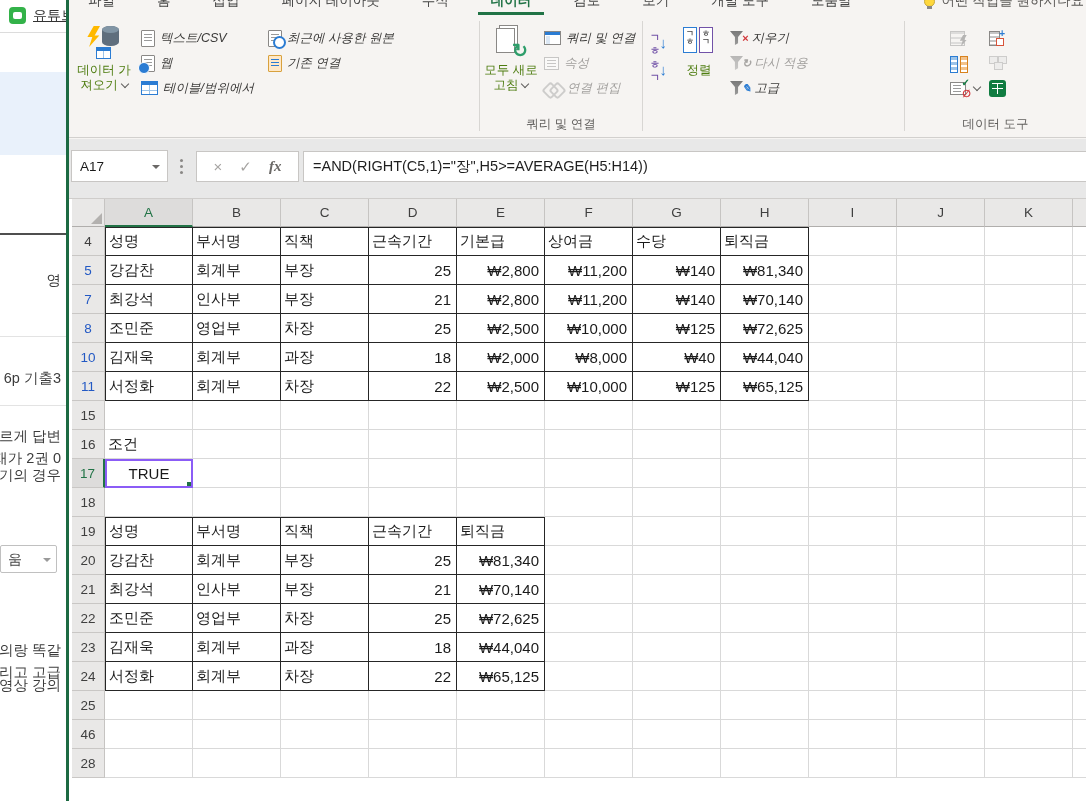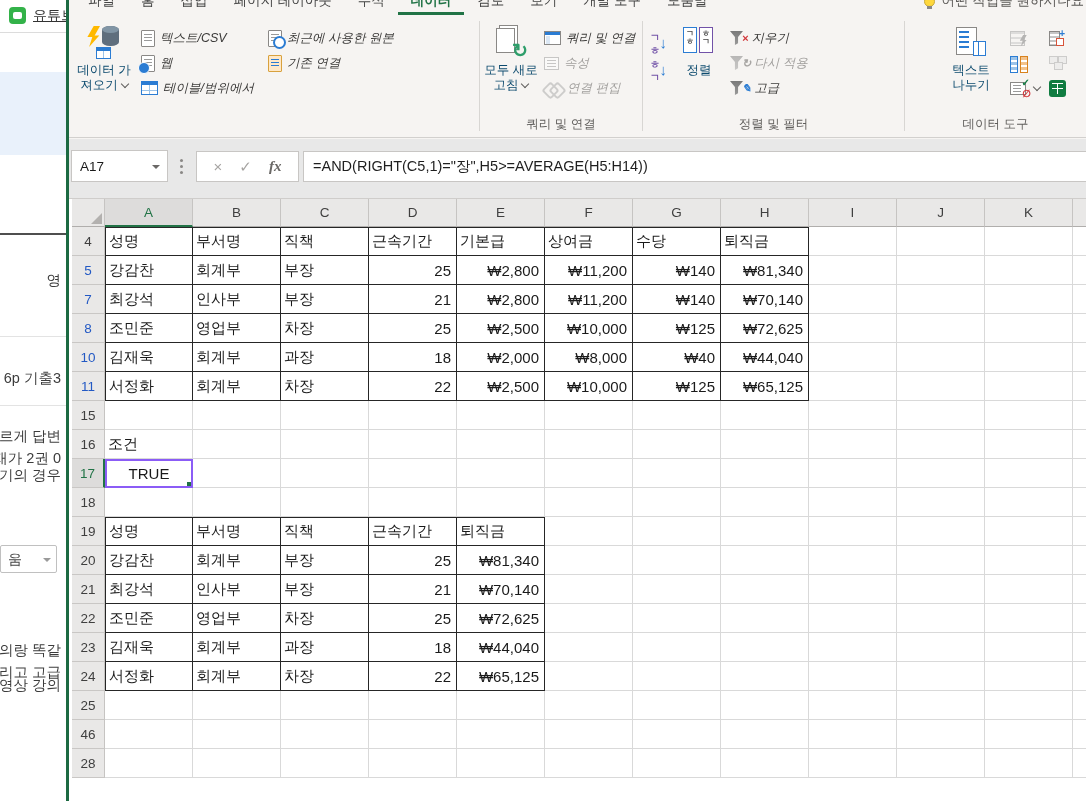--- a/index.html
+++ b/index.html
@@ -20,36 +20,36 @@
   .sdrop{position:absolute;left:0;top:545px;width:57px;height:28px;border:1px solid #c0c0c0;border-radius:2px;background:#fff;}
   .sdrop .val{position:absolute;left:7px;top:5px;font-size:14px;color:#444;}
   .sdrop .car{position:absolute;right:5px;top:12px;width:0;height:0;border:4px solid transparent;border-top-color:#9a9a9a;}
 
   
   .winedge{position:absolute;left:66px;top:0;width:3px;height:100%;background:#1c6a42;}
   .excel{position:absolute;left:69px;top:0;width:1017px;height:801px;background:#f6f4f2;overflow:hidden;}
 
   
   .tabs{position:absolute;left:0;top:0;right:0;height:15px;overflow:hidden;display:flex;align-items:flex-start;background:#f6f4f2;padding-left:6px;}
-  .tabstrip{display:flex;align-items:flex-start;}
+  .tabstrip{display:flex;align-items:flex-start;gap:16px;}
   .tab{height:28px;line-height:28px;margin-top:-13px;padding:0 13px;font-size:13.5px;color:#444;white-space:nowrap;}
   .tab.active{color:#217346;font-weight:700;border-bottom:3px solid #217346;}
   .tellme{height:28px;margin-top:-13px;margin-left:auto;display:flex;align-items:center;gap:6px;font-size:13.5px;color:#5a5856;padding-right:2px;white-space:nowrap;}
   .bulb{position:relative;width:11px;height:11px;flex:none;border-radius:50%;background:#ffd83d;border:1px solid #c8a93a;}
   .bulb::after{content:"";position:absolute;left:2px;bottom:-3px;width:5px;height:3px;background:#8a8886;}
 
   
   .ribbon{position:absolute;left:0;top:15px;right:0;height:123px;background:#f6f4f2;border-bottom:1px solid #d2d0ce;display:flex;}
   .gsep{width:1px;background:#d8d6d3;margin:6px 0;flex:none;}
   .rgroup{position:relative;display:flex;padding:4px 2px 18px 2px;flex:none;}
   .g1{width:410px;} .g2{width:162px;} .g3{width:261px;} .g4{flex:1 1 auto;padding-left:36px;overflow:hidden;}
   .glabel{position:absolute;left:0;right:0;bottom:4px;text-align:center;font-size:12.5px;color:#605e5c;white-space:nowrap;}
   .bigbtn{width:66px;flex:none;display:flex;flex-direction:column;align-items:center;padding-top:2px;cursor:default;}
   .bicon{height:42px;display:flex;align-items:center;justify-content:center;}
-  .blbl{font-size:12.5px;color:#0c4a6e;text-align:center;line-height:15px;white-space:nowrap;}
+  .blbl{font-size:12.5px;color:#4d7c0f;text-align:center;line-height:15px;white-space:nowrap;}
   .scol{display:flex;flex-direction:column;padding-top:9px;margin-left:4px;font-style:italic;}
   .sbtn{display:flex;align-items:center;height:20px;margin-bottom:5px;font-size:12.5px;color:#3b3a39;white-space:nowrap;}
   .sbtn .si{margin-right:5px;flex:none;}
   .sbtn.dis{color:#a19f9d;}
   .sbtn.dis .si{opacity:.5;filter:grayscale(1);}
   .sortcol{display:flex;flex-direction:column;padding-top:12px;margin:0 4px;}
   .sicobtn{height:27px;display:flex;align-items:center;justify-content:center;}
   .icol{display:flex;flex-direction:column;padding-top:9px;margin-left:9px;}
   .ibtn{height:20px;margin-bottom:5px;display:flex;align-items:center;}
   .ibtn.dis{opacity:.5;filter:grayscale(1);}
@@ -304,34 +304,25 @@
             <span class="si i i-funnel-s funnel"></span>
             <span class="mark" style="position:static;color:#a8a6a4;font-size:11px;margin-right:3px;margin-left:-6px;">↻</span>
             <span>다시 적용</span>
           </div>
           <div class="sbtn">
             <span class="si i i-funnel-s funnel"></span>
             <span class="mark" style="position:static;color:#2b7cd3;font-size:11px;margin-right:3px;margin-left:-6px;">✎</span>
             <span>고급</span>
           </div>
         </div>
-        <div class="glabel">정렬 및 필터</div>
       </div>
 
       <div class="gsep"></div>
 
       <div class="rgroup g4">
-        <div class="bigbtn" style="width:60px">
-          <div class="bicon">
-              <span class="i i-ttc">
-                <span class="bl"></span>
-              </span>
-            </div>
-          <div class="blbl"><span>텍스트</span><br><span>나누기</span></div>
-        </div>
         <div class="icol">
           <div class="ibtn dis">
             <span class="i i-flash"></span>
           </div>
           <div class="ibtn">
             <span class="i i-dedup"></span>
           </div>
           <div class="ibtn">
             <span class="i i-valid">
                 <span class="mark" style="right:-5px;top:-5px;color:#107c41;font-size:10px;">✓</span>

